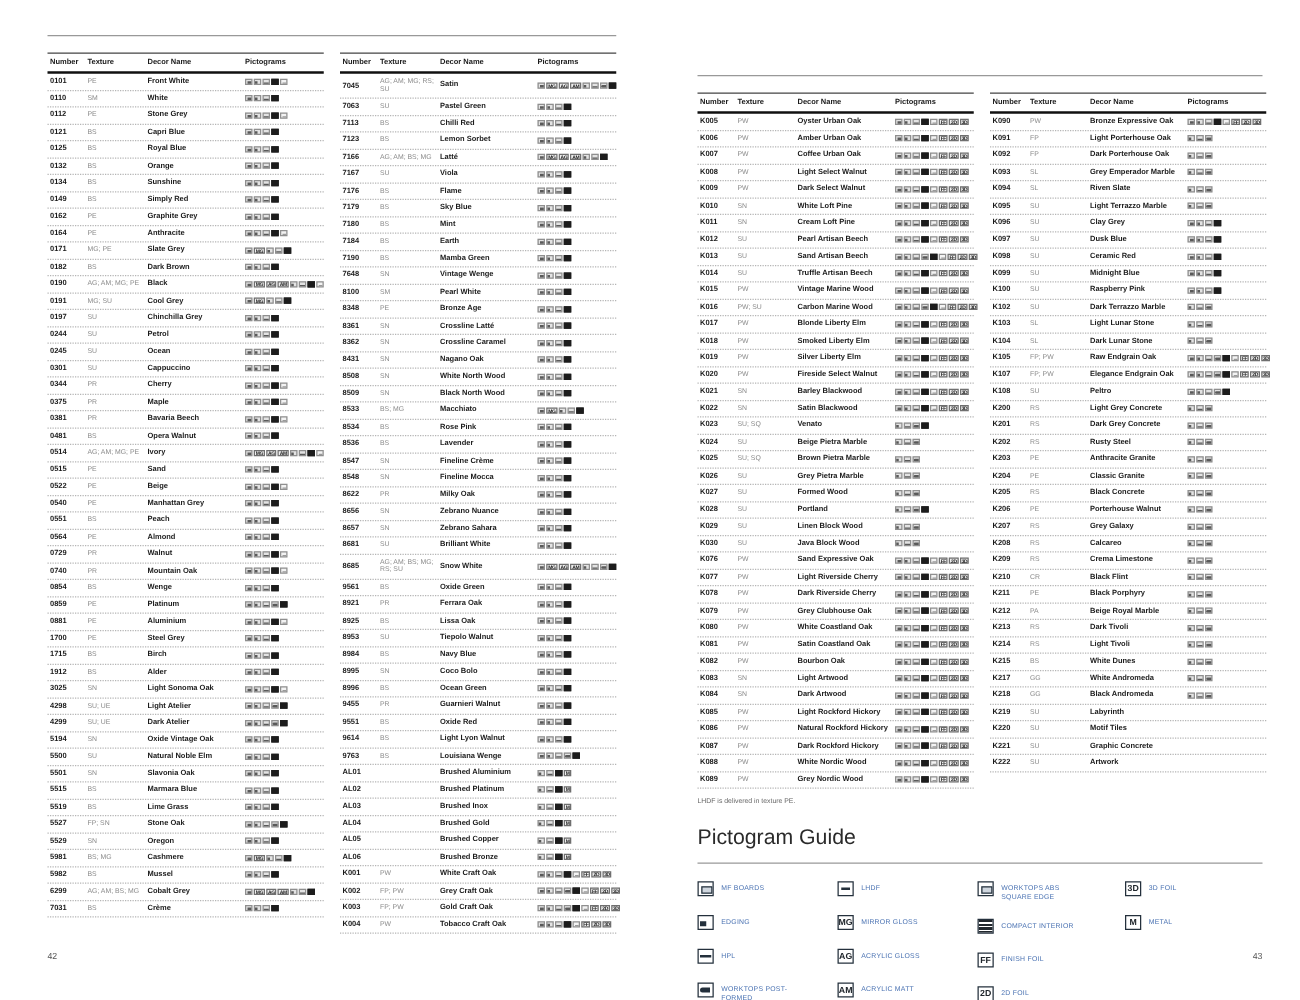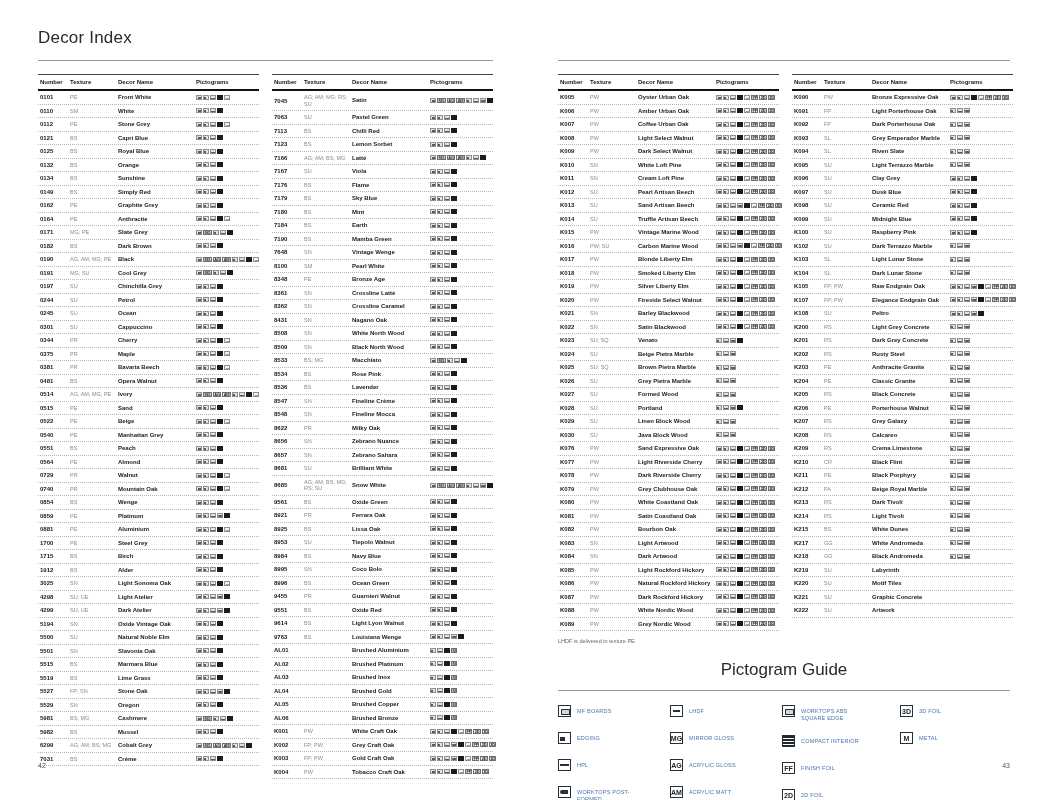--- a/index.html
+++ b/index.html
@@ -33,21 +33,21 @@
   .pic-WPF::after { left:0px; top:1px; width:4px; height:2px; border-radius:1px 0 0 1px; }
   .pic-LHDF { background:#f3f3f3; } .pic-LHDF::after { left:1px; top:2px; width:3px; height:1px; background:#9a9a9a; }
   .pic-CI { background:#1c1c1c; border-color:#1c1c1c; } .pic-CI::after { display:none; }
   .pic-letter { width:auto; min-width:6px; height:5px; background:#efefef; border:1px solid #6f6f6f;
     font-size:4px; line-height:3.5px; font-weight:bold; color:#222; text-align:center;
     padding:0 .5px; letter-spacing:-.3px; }
   .pic-letter::after { display:none; }
   .footnote { font-size:5.5px; color:#666; margin-top:7px; }
   
   .guide { margin-top:16px; }
-  .guide-title { font-size:17px; font-weight:400; color:#2a2a2a;text-align:center; }
+  .guide-title { font-size:17px; font-weight:400; color:#2a2a2a; }
   .guide-rule { border-top:1px solid #999; margin-top:10px; }
   .guide-grid { display:flex; margin-top:14px; }
   .guide-col { display:flex; flex-direction:column; gap:13px; }
   .guide-col1 { width:112px; } .guide-col2 { width:112px; } .guide-col3 { width:118px; } .guide-col4 { width:100px; }
   .guide-item { display:flex; align-items:flex-start; gap:6px; min-height:14px; }
   .guide-label { font-size:5.5px; color:#4a72b2; letter-spacing:.2px; line-height:7px;
     max-width:64px; padding-top:3px; }
   .gic { width:13px; height:12px; border:1px solid #24303c; background:#fff; position:relative; flex:none; }
   .gic::after { content:""; position:absolute; background:#24303c; }
   .gic-MF::after  { left:2px; top:3px; width:7px; height:4px; border:1px solid #24303c; background:#cfd6de; }
@@ -61,23 +61,20 @@
   .gic-letter { display:flex; align-items:center; justify-content:center;
     font-size:7px; font-weight:bold; color:#20262c; }
   .gic-letter::after { display:none; }
   .pageno { position:absolute; font-size:7px; color:#555; top:762px; }
   #pageno-left { left:38px; } #pageno-right { left:996px; width:14px; text-align:right; }
 </style>
 </head>
 <body>
 
 <div id="page-left" class="page">
-  <div class="page-header">
-    <div class="doc-title">Decor Index</div>
-  </div>
   <div class="page-rule"></div>
   <div class="tables">
     <div class="dtable">
         <div class="thead">
           <span>Number</span>
           <span>Texture</span>
           <span>Decor Name</span>
           <span>Pictograms</span>
         </div>
         <div class="tr">

